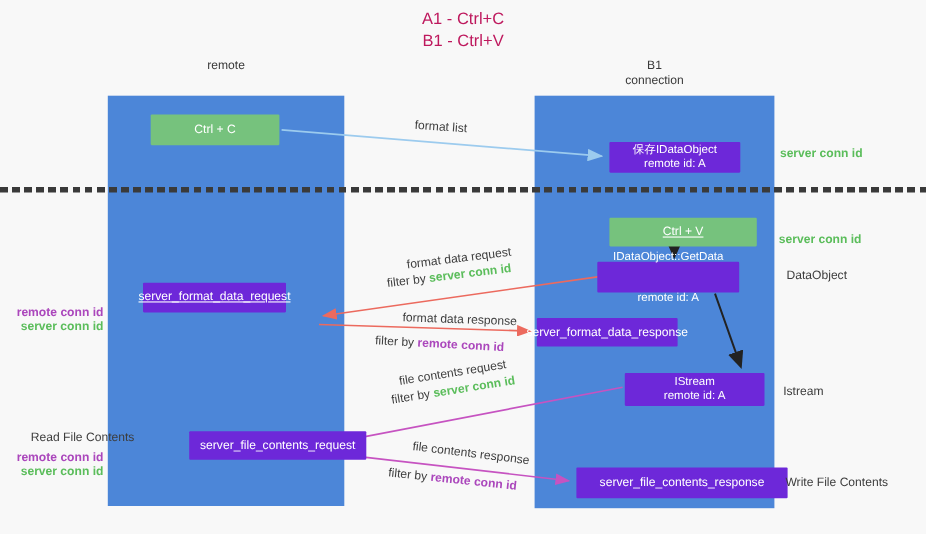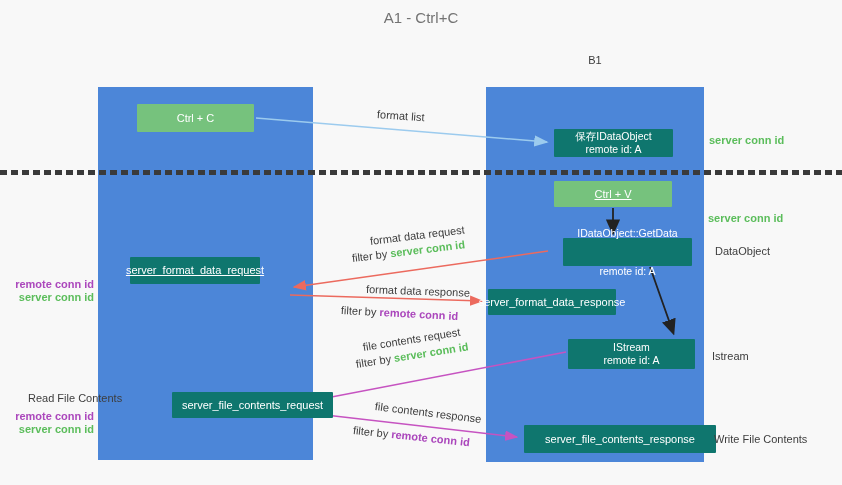--- a/index.html
+++ b/index.html
@@ -10,21 +10,21 @@
     font-family:"Liberation Sans", sans-serif;
     color:#3d3d3d;
     overflow:hidden;
   }
   .abs { position:absolute; }
 
   .diagram-title {
     left:0; top:8px; width:842px;
     text-align:center;
     font-size:15px; line-height:20px;
-    color:#737373;
+    color:#be185d;
   }
 
   .col-header {
     text-align:center;
     font-size:11px; line-height:13px;
     color:#3a3a3a;
   }
   .col-header-a { left:98px; top:54px; width:215px; }
   .col-header-b { left:486px; top:54px; width:218px; }
 
@@ -46,26 +46,26 @@
   .node {
     display:flex; flex-direction:column;
     align-items:center; justify-content:center;
     color:#ffffff; text-align:center;
     font-size:11px; line-height:13px;
     border-radius:1px;
     z-index:3;
   }
   .node.two-line { font-size:10.5px; }
   .green  { background:#76C27D; }
-  .orange { background:#0f766e; }
+  .orange { background:#6d28d9; }
 
   .node-ctrl-c   { left:137px; top:104px; width:117px; height:28px; }
   .node-save-ido { left:554px; top:129px; width:119px; height:28px; }
-  .node-ctrl-v   { left:554px; top:181px; width:118px; height:26px;text-decoration:underline; }
-  .node-getdata  { left:563px; top:238px; width:129px; height:28px;gap:25px; }
+  .node-ctrl-v   { left:554px; top:198px; width:134px; height:26px;text-decoration:underline; }
+  .node-getdata  { left:543px; top:238px; width:129px; height:28px;gap:25px; }
   .node-fmt-req  { left:130px; top:257px; width:130px; height:27px;text-decoration:underline; }
   .node-fmt-res  { left:488px; top:289px; width:128px; height:26px; }
   .node-istream  { left:568px; top:339px; width:127px; height:30px; }
   .node-file-req { left:128px; top:392px; width:161px; height:26px;margin-left:44px; }
   .node-file-res { left:524px; top:425px; width:192px; height:28px; }
 
   .side-label { font-size:11px; line-height:13px; color:#3d3d3d; white-space:nowrap; z-index:3; }
   .green-text  { color:#5BBD5B; font-weight:bold; }
   .purple-text { color:#AB47BC; font-weight:bold; }
 
@@ -94,26 +94,29 @@
   .al-file-req    { left:363px; top:341px; transform:rotate(-9deg); }
   .al-filter-3    { left:356px; top:358px; transform:rotate(-9deg); }
   .al-file-res    { left:375px; top:400px; transform:rotate(7deg); }
   .al-filter-4    { left:353px; top:424px; transform:rotate(6deg); }
 </style>
 </head>
 <body>
 
 <div class="abs diagram-title">
   <div>A1 - Ctrl+C</div>
+  <div>B1 - Ctrl+V</div>
 </div>
 
 <div class="abs col-header col-header-a">
+  <div>remote</div>
 </div>
 <div class="abs col-header col-header-b">
   <div>B1</div>
+  <div>connection</div>
 </div>
 
 <div class="abs lifeline lifeline-a"></div>
 <div class="abs lifeline lifeline-b"></div>
 
 <svg class="abs arrows" viewBox="0 0 842 485">
   <defs>
     <marker id="m-blue" markerWidth="9" markerHeight="7" refX="8" refY="3.5" orient="auto">
       <path d="M0,0 L9,3.5 L0,7 z" fill="#9CCBEE"></path>
     </marker>

